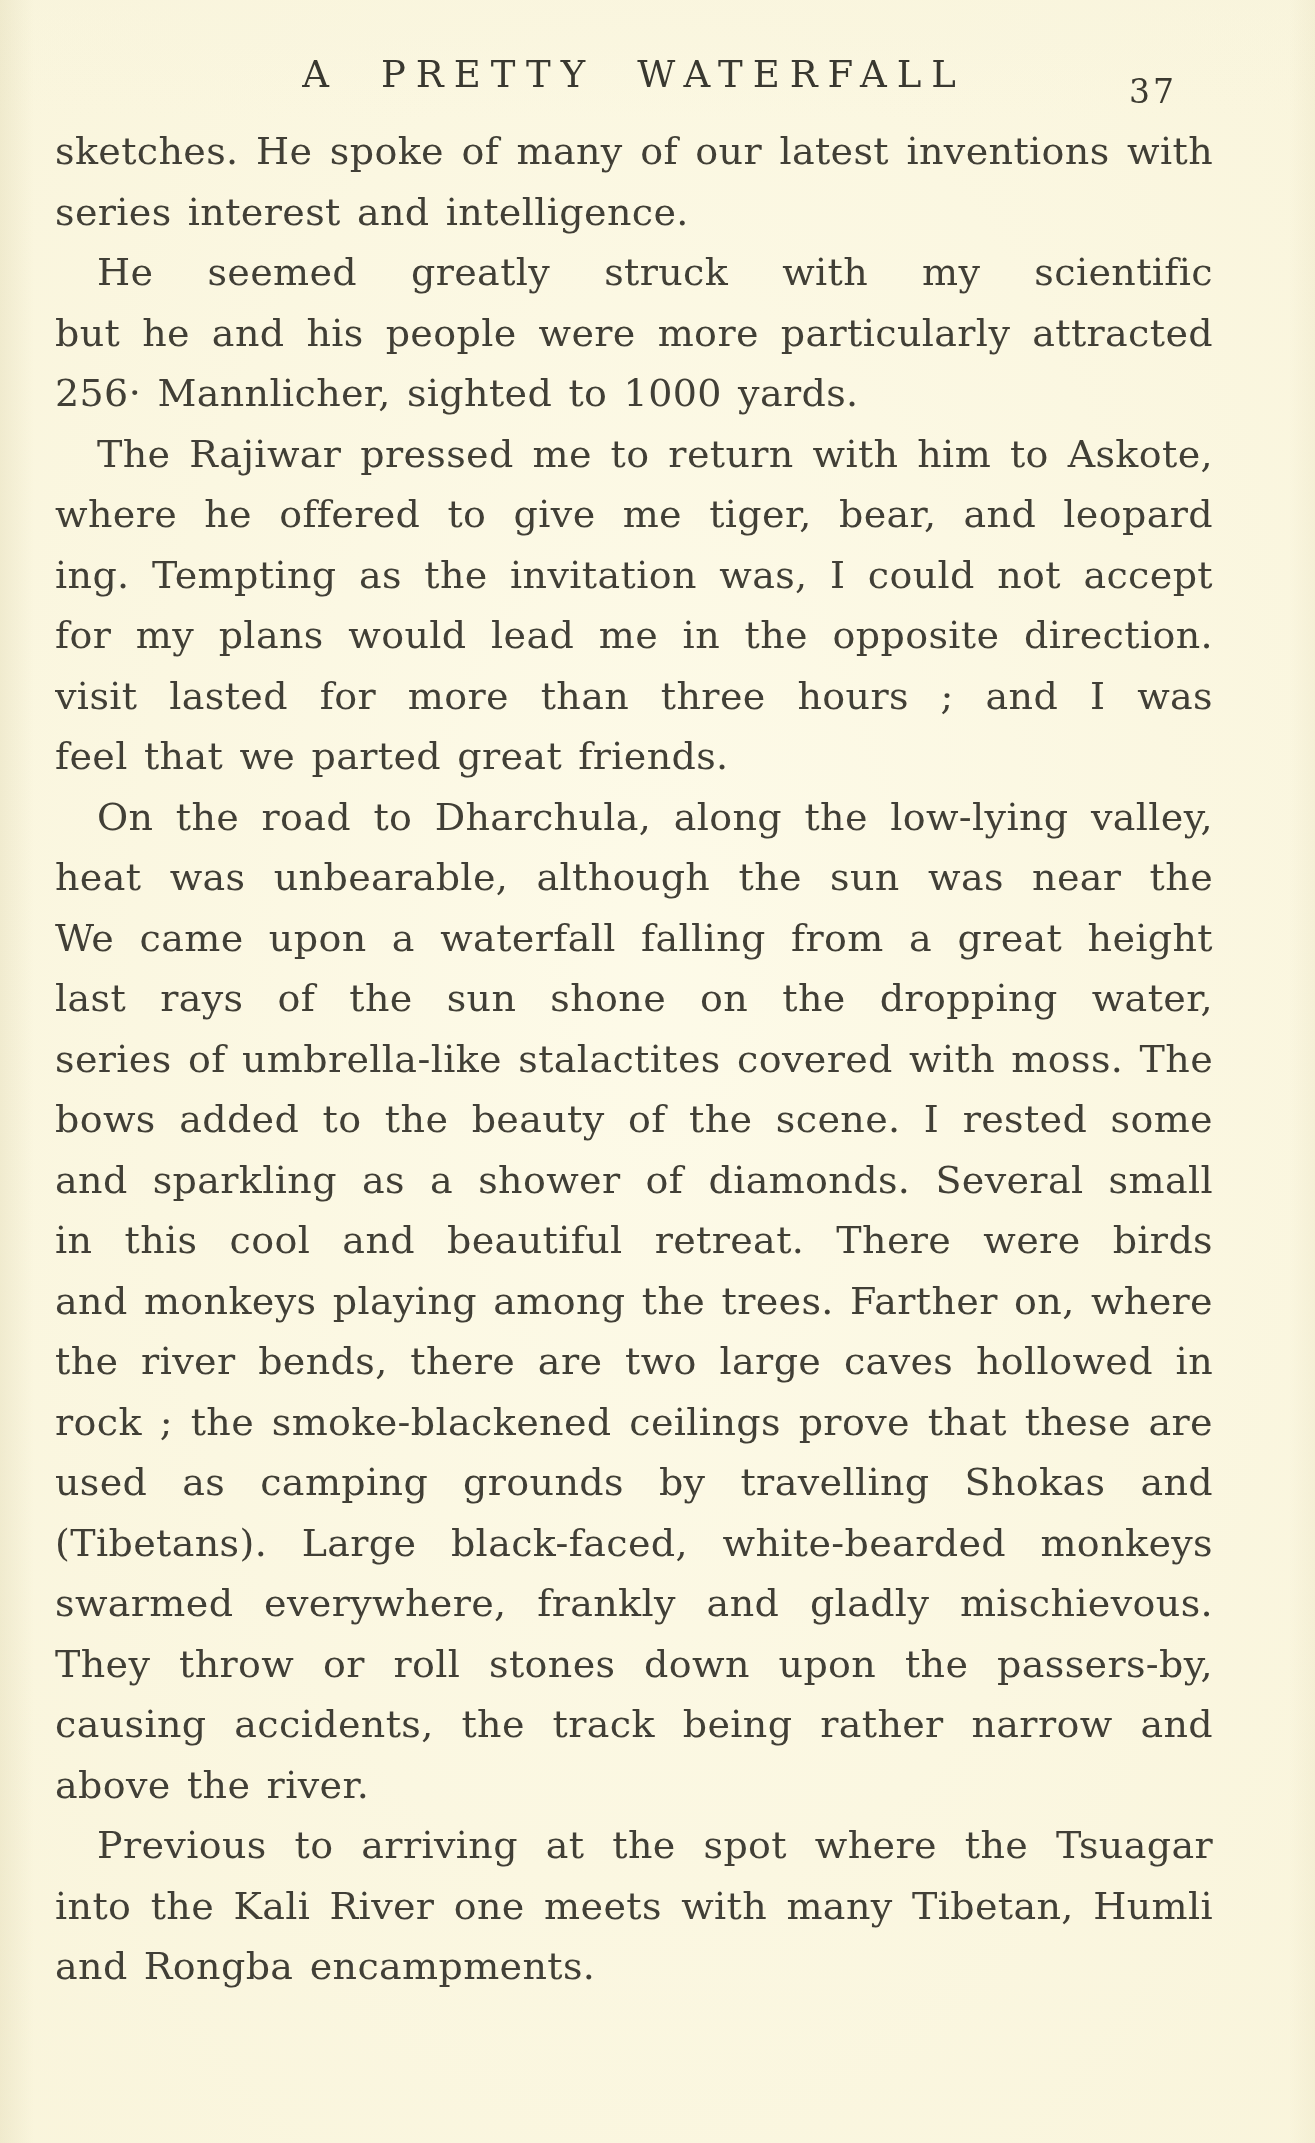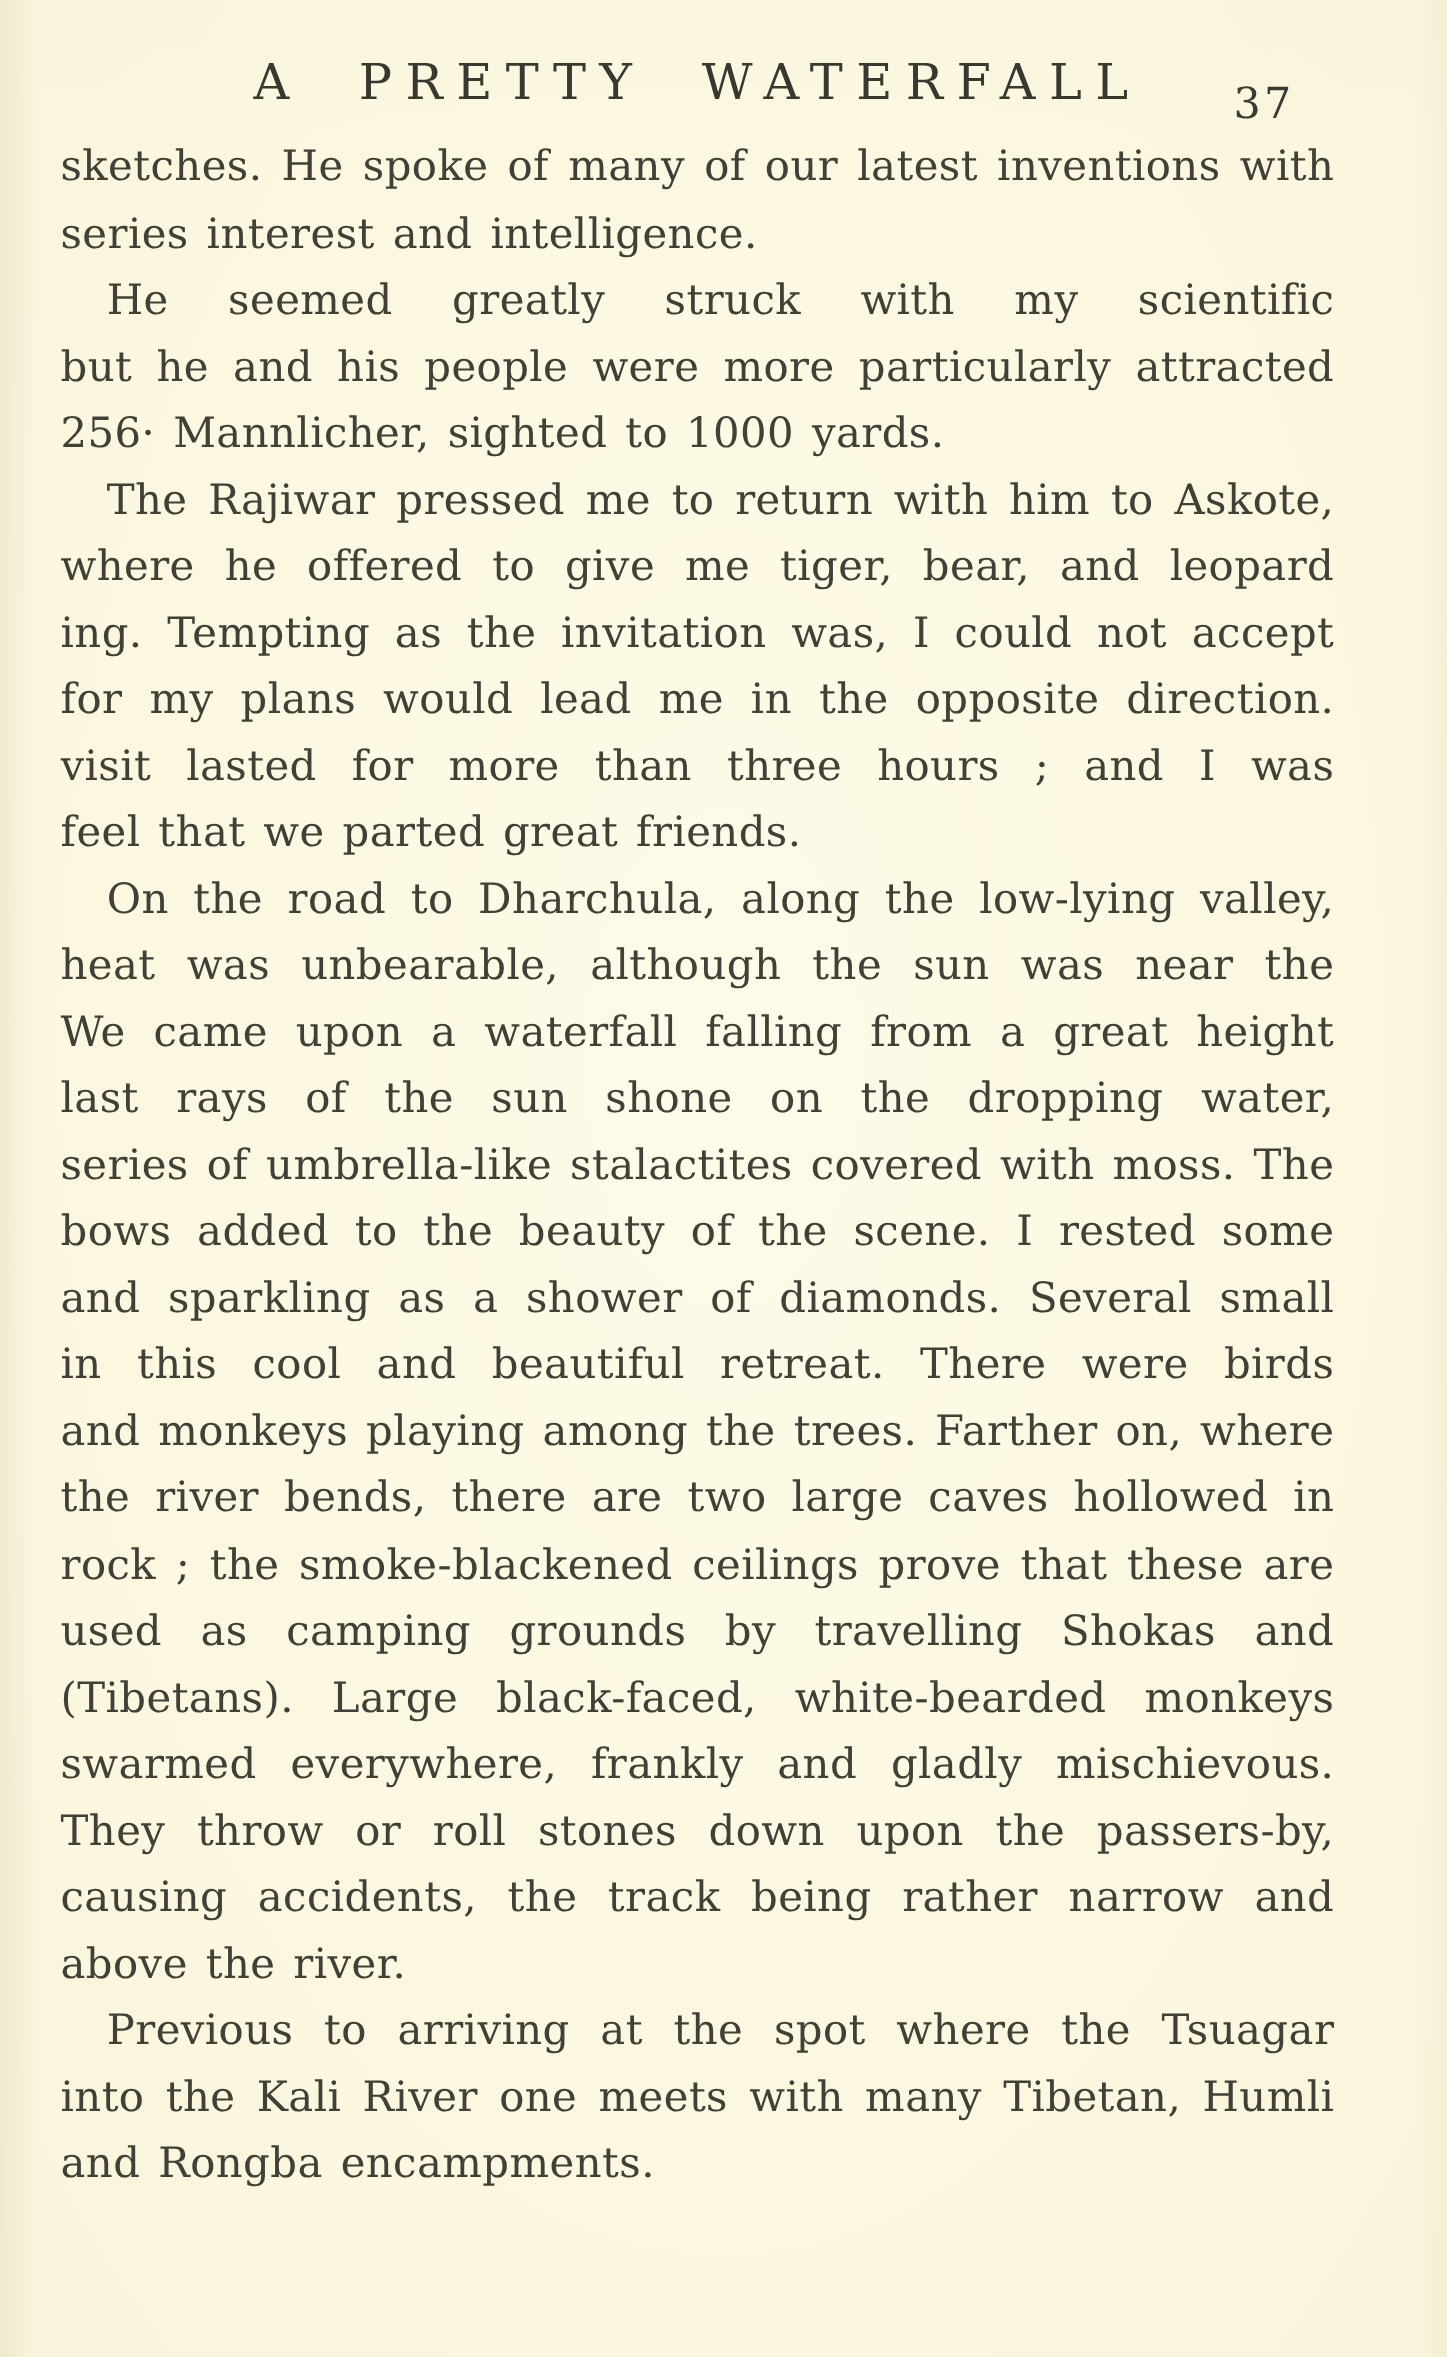--- a/index.html
+++ b/index.html
@@ -13,27 +13,27 @@
       linear-gradient(270deg, rgba(205,195,150,0.12) 0px, rgba(205,195,150,0.0) 26px),
       linear-gradient(180deg, rgba(248,244,220,0.5), rgba(249,245,219,0.0) 120px),
       radial-gradient(ellipse at 50% 45%, rgba(255,253,238,0.55), rgba(244,238,205,0.25) 95%);
     font-family:"DejaVu Serif", "Liberation Serif", serif;
     color:#3d3b33;
     overflow:hidden;
   }
   .header-title {
     position:absolute; top:50px; left:55px; width:1158px;
     text-align:center;
-    font-size:45px; line-height:50px;
+    font-size:37px; line-height:50px;
     letter-spacing:0.27em; word-spacing:0.55em;
     color:#393830;
   }
   .page-number {
     position:absolute; top:72px; right:138px;
-    font-size:39px; letter-spacing:3px;
+    font-size:33px; letter-spacing:3px;
     color:#3c3a31;
   }
   .body-text {
     position:absolute; left:55px; top:121px; width:1158px;
     font-size:38px; line-height:60.5px;
     color:#413f36;
   }
   .line {
     height:60.5px;
     overflow:hidden;

